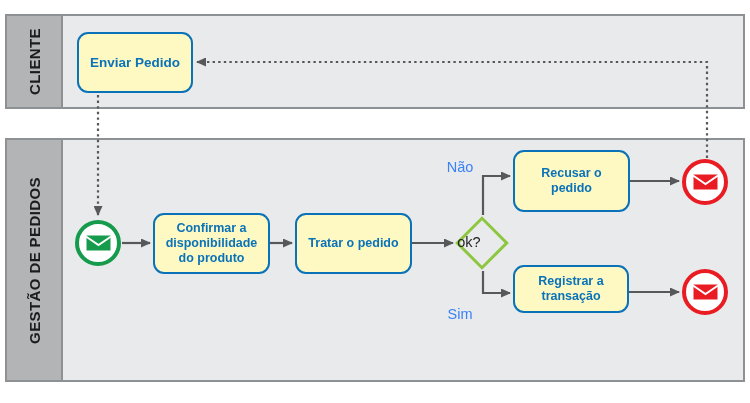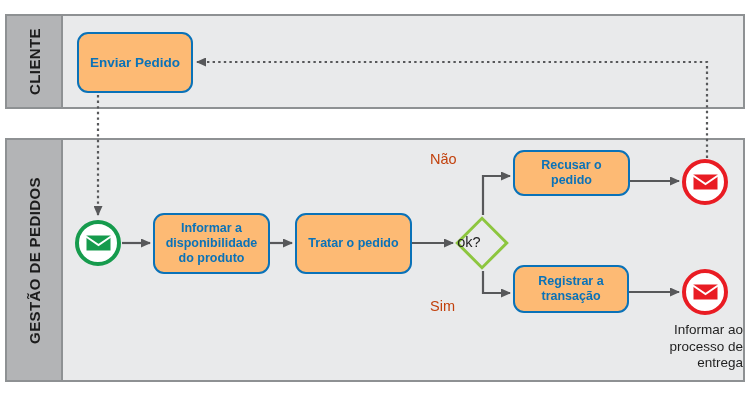--- a/index.html
+++ b/index.html
@@ -19,48 +19,48 @@
   .lane-label{
     transform:rotate(-90deg);white-space:nowrap;font-weight:bold;font-size:15px;
     letter-spacing:0.4px;color:#1c1c1c;
   }
   
   svg.connectors{position:absolute;left:0;top:0;width:750px;height:403px;pointer-events:none;}
   .flow{stroke:#57585a;stroke-width:2.2;fill:none;marker-end:url(#ah);}
   .msg{stroke-dasharray:2.4 3.2;}
   
   .task{
-    position:absolute;background:#fdba74;border:2.5px solid #0a72b8;border-radius:11px;
+    position:absolute;background:#fef9c3;border:2.5px solid #0a72b8;border-radius:11px;
     display:flex;align-items:center;justify-content:center;text-align:center;
     color:#0a72b8;font-weight:bold;font-size:12.5px;line-height:15px;padding:0 10px;
   }
   .t-enviar{left:77px;top:32px;width:116px;height:61px;font-size:13.5px;padding:0 4px;}
   .t-confirmar{left:153px;top:213px;width:117px;height:61px;padding:0 2px;}
   .t-tratar{left:295px;top:213px;width:117px;height:61px;padding:0 8px;}
-  .t-recusar{left:513px;top:150px;width:117px;height:46px;padding:0 20px;}
+  .t-recusar{left:513px;top:150px;width:117px;height:62px;padding:0 20px;}
   .t-registrar{left:513px;top:265px;width:116px;height:48px;padding:0 18px;}
   
   .event{
     position:absolute;width:46px;height:46px;border-radius:50%;background:#fff;
     display:flex;align-items:center;justify-content:center;
   }
   .ev-start{left:75px;top:220px;border:4px solid #169b4d;}
   .ev-end1{left:682px;top:159px;border:4px solid #e91c23;}
   .ev-end2{left:682px;top:269px;border:4px solid #e91c23;}
   
   .gateway{
     position:absolute;left:463px;top:224px;width:38px;height:38px;
     transform:rotate(45deg);border:3px solid #8dc63f;background:#e9eaeb;
   }
   .gateway-label{
     position:absolute;left:442px;top:234px;width:54px;text-align:center;
     font-size:14.5px;color:#1f1f1f;
   }
   
-  .branch-label{position:absolute;width:60px;font-size:14.5px;color:#c2410c;text-align:left;}
+  .branch-label{position:absolute;width:60px;font-size:14.5px;color:#3b82f6;text-align:center;margin-top:8px;}
   .lbl-nao{left:430px;top:151px;}
   .lbl-sim{left:430px;top:298px;}
   .annotation{
     position:absolute;left:661px;top:322px;width:82px;text-align:right;
     font-size:13.5px;line-height:16.5px;color:#1f1f1f;
   }
 </style>
 </head>
 <body>
 
@@ -94,21 +94,21 @@
     <path class="flow" d="M483,215 L483,176 L510,176"></path>
     <path class="flow" d="M483,271 L483,293 L510,293"></path>
     <path class="flow" d="M630,181 L679,181"></path>
     <path class="flow" d="M629,292 L679,292"></path>
   </svg>
 
   <div class="task t-enviar">
     <span>Enviar Pedido</span>
   </div>
   <div class="task t-confirmar">
-    <span>Informar a disponibilidade do produto</span>
+    <span>Confirmar a disponibilidade do produto</span>
   </div>
   <div class="task t-tratar">
     <span>Tratar o pedido</span>
   </div>
   <div class="task t-recusar">
     <span>Recusar o pedido</span>
   </div>
   <div class="task t-registrar">
     <span>Registrar a transação</span>
   </div>
@@ -131,15 +131,14 @@
       <path d="M1,2.5 L13.5,11 L26,2.5" fill="none" stroke="#fff" stroke-width="2"></path>
     </svg>
   </div>
 
   <div class="gateway"></div>
   <div class="gateway-label">ok?</div>
 
   <div class="branch-label lbl-nao">Não</div>
   <div class="branch-label lbl-sim">Sim</div>
 
-  <div class="annotation">Informar ao processo de entrega</div>
 
 </div>
 
 </body></html>

